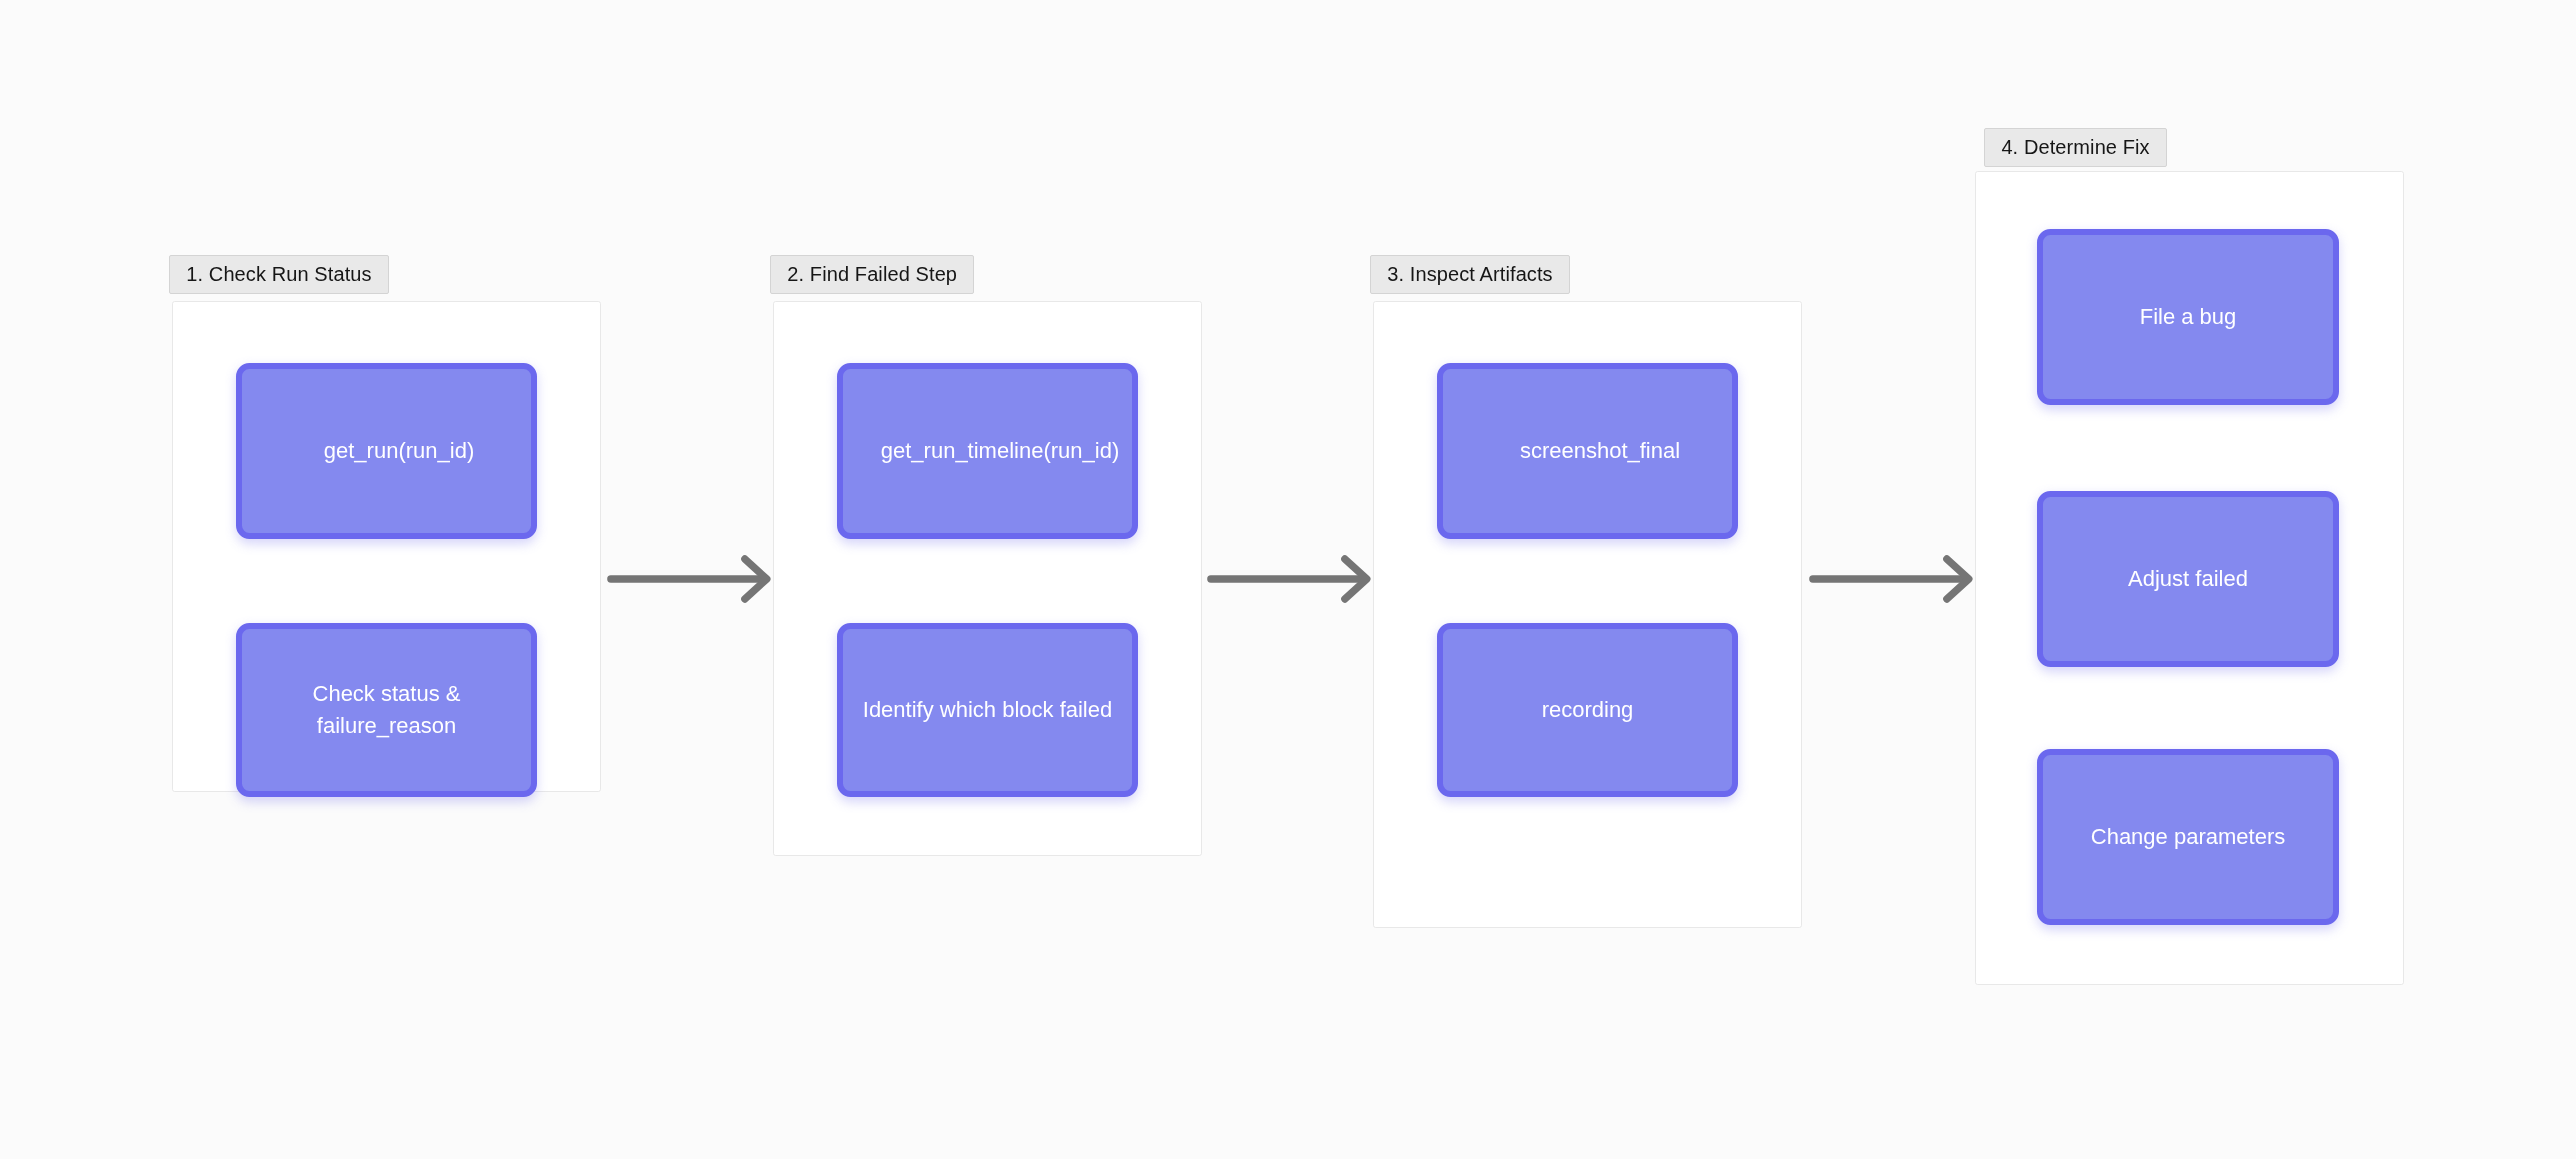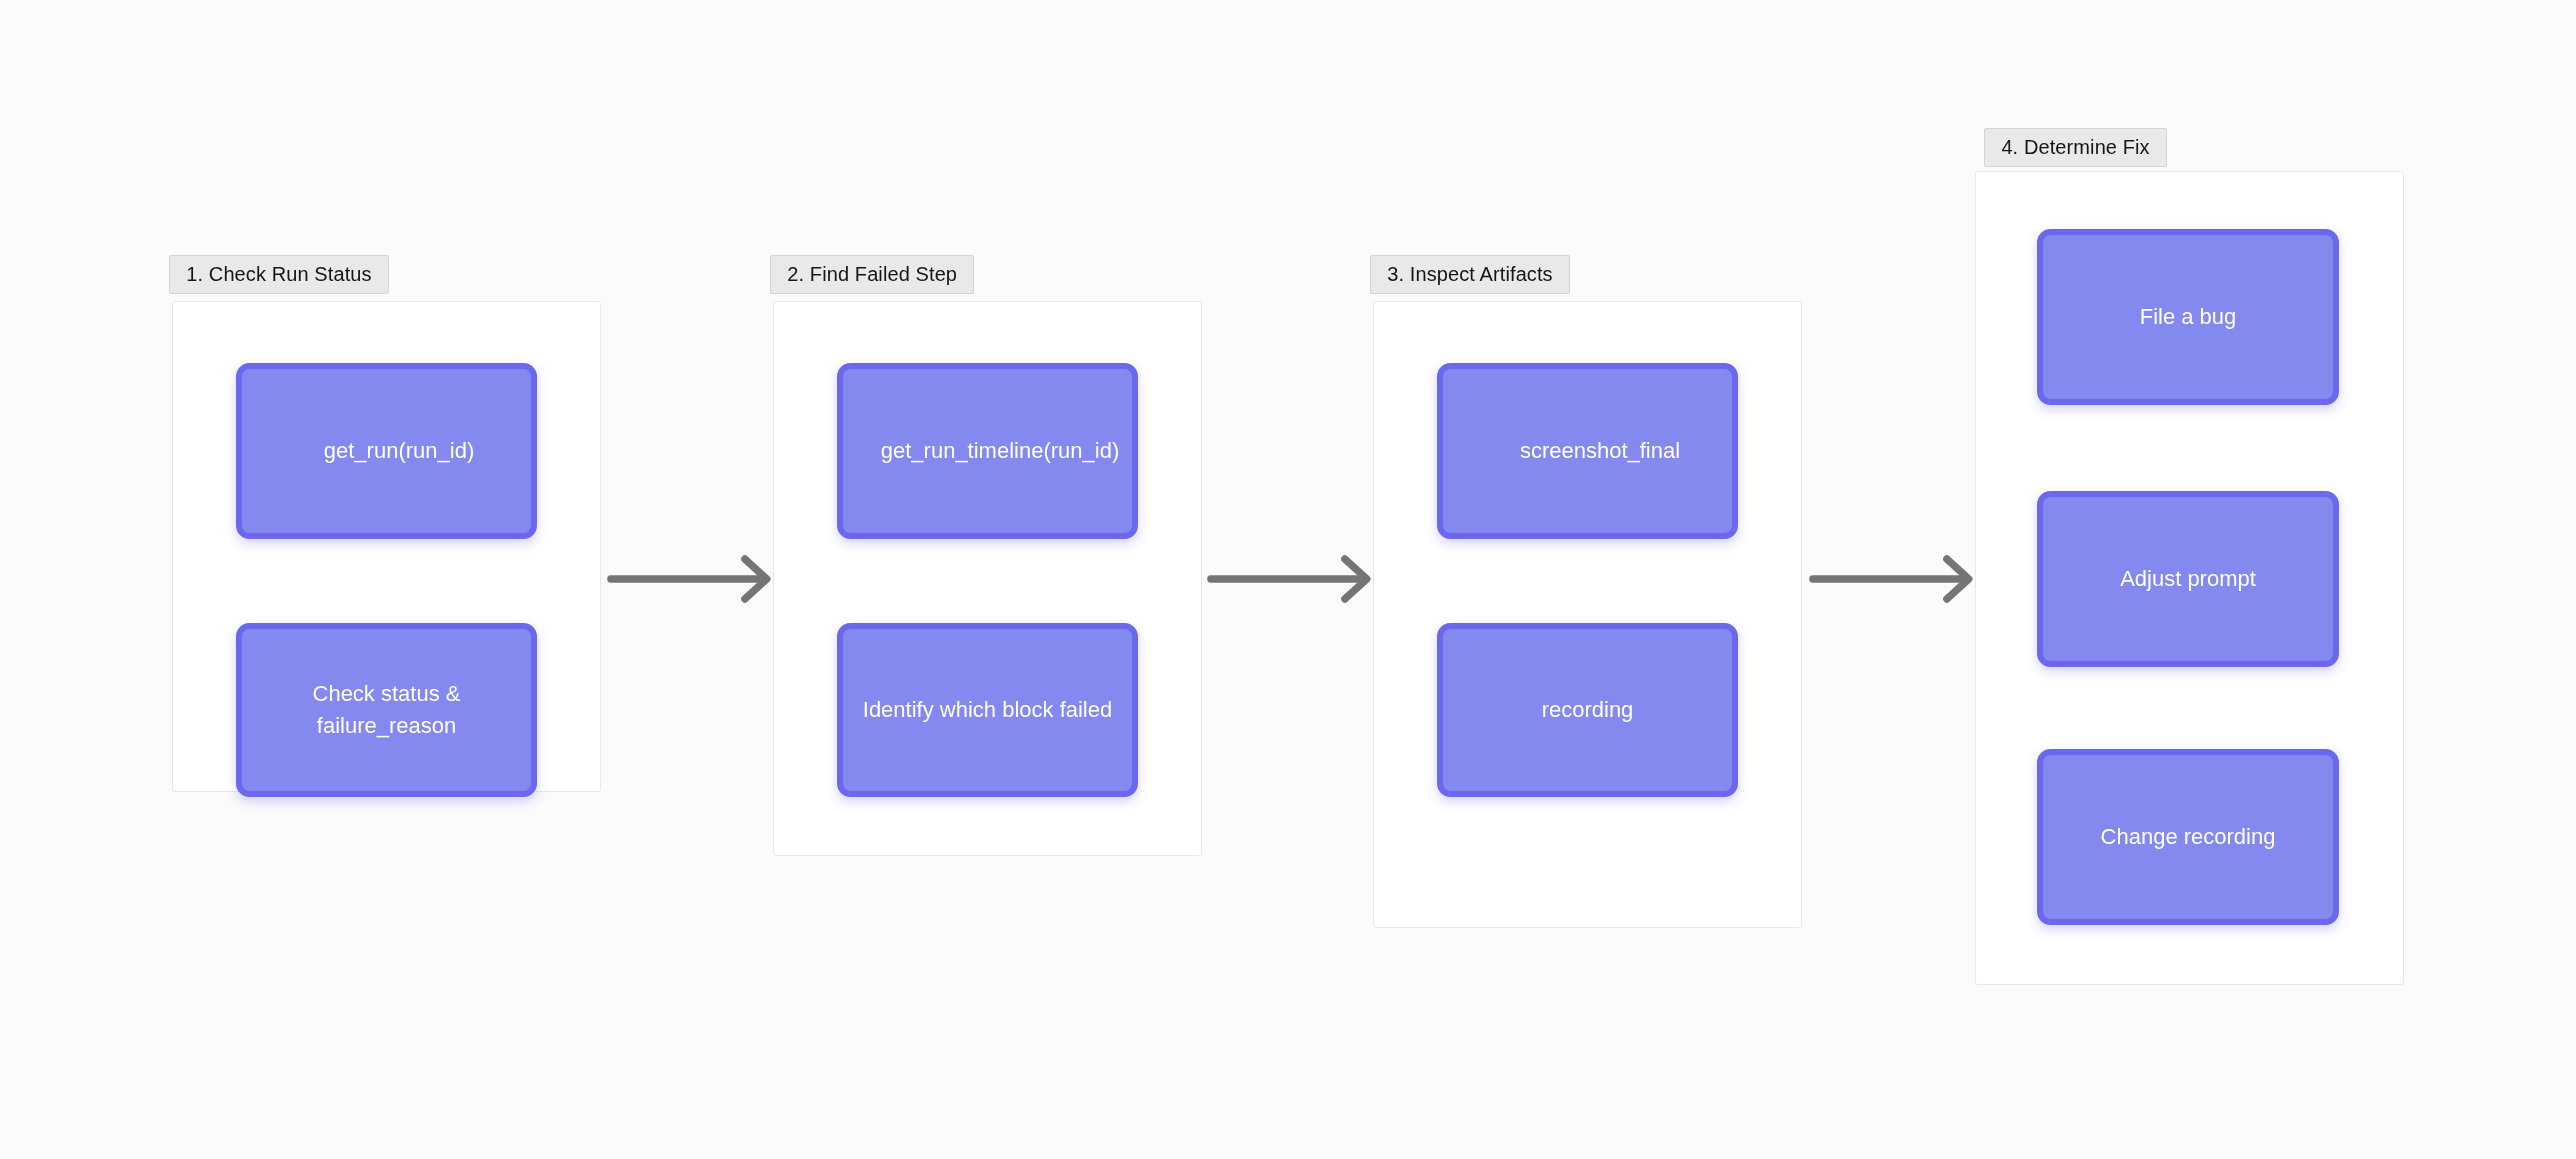--- a/index.html
+++ b/index.html
@@ -138,21 +138,21 @@
     <polyline points="203,15 236,45 203,75" fill="none" stroke="currentColor" stroke-width="11" stroke-linecap="round" stroke-linejoin="round"></polyline>
   </svg>
 
   <section class="group g4">
     <div class="group-frame"></div>
     <div class="group-label">4. Determine Fix</div>
     <div class="node n1">
       <span>File a bug</span>
     </div>
     <div class="node n2">
-      <span>Adjust prompt</span>
+      <span>Adjust failed</span>
     </div>
     <div class="node n3">
-      <span>Change recording</span>
+      <span>Change parameters</span>
     </div>
   </section>
 
 </div>
 
 
 </body></html>

